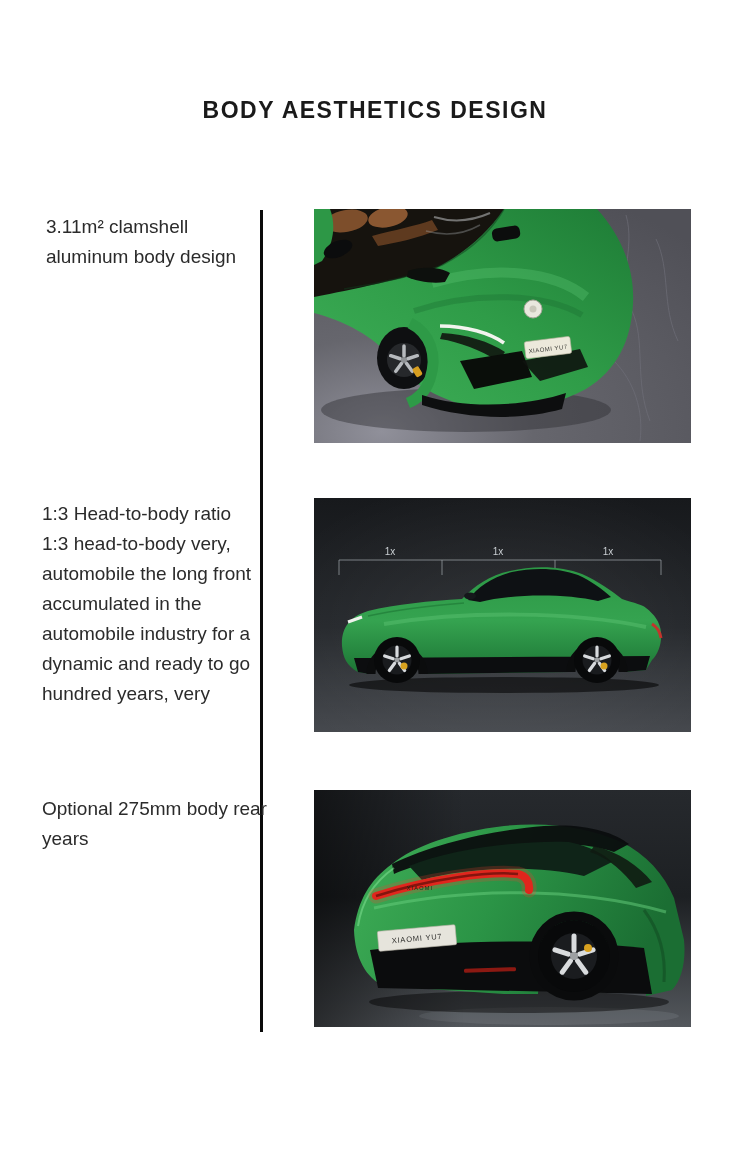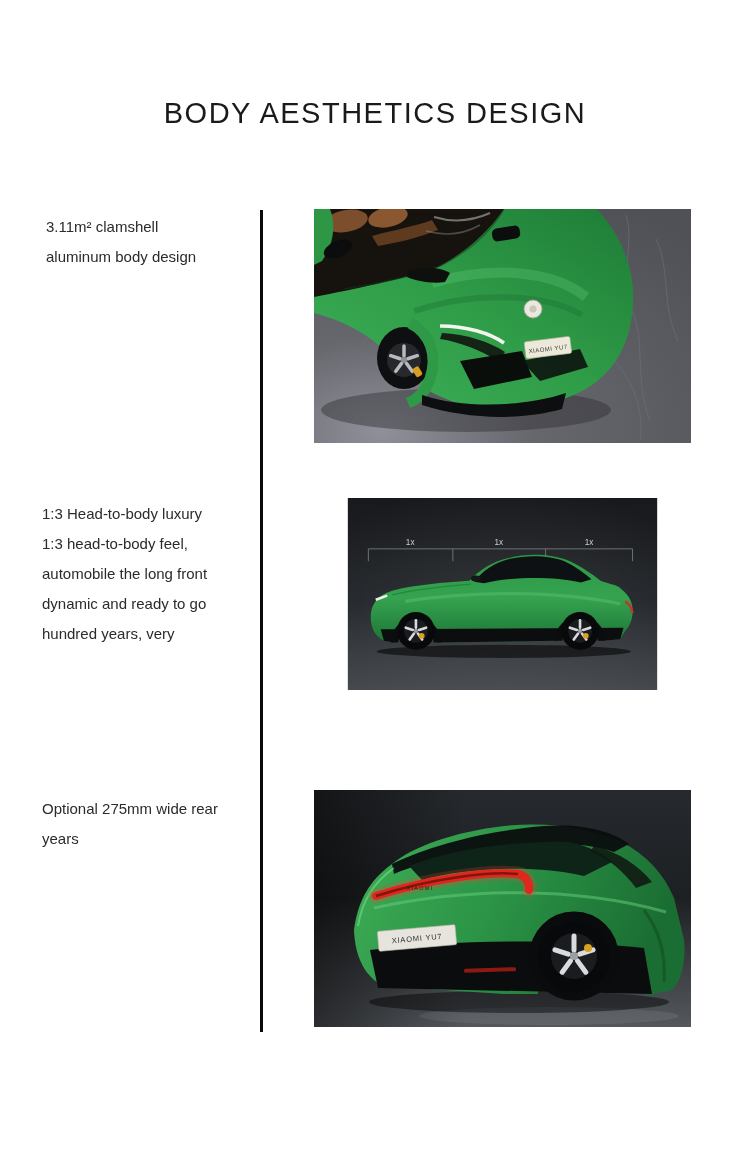--- a/index.html
+++ b/index.html
@@ -3,63 +3,65 @@
 <meta charset="utf-8">
 <style>
   * { margin:0; padding:0; box-sizing:border-box; }
   html,body { background:#ffffff; }
   body {
     width:750px; height:1149px; position:relative; overflow:hidden;
     font-family:"Liberation Sans", sans-serif;
   }
   .page-title {
     position:absolute; top:97px; left:0; width:750px;
-    text-align:center; font-size:29px; font-weight:normal;
+    text-align:center; font-size:23px; font-weight:bold;
     letter-spacing:1.5px; color:#1a1a1a;
   }
   .divider {
     position:absolute; left:260px; top:210px; width:3px; height:822px;
     background:#0a0a0a;
   }
   .textblock {
-    position:absolute; font-size:15px; line-height:30px; color:#2b2b2b;
+    position:absolute; font-size:19px; line-height:30px; color:#2b2b2b;
   }
   #tb1 { left:46px; top:212px; }
   #tb2 { left:42px; top:499px; }
   #tb3 { left:42px; top:794px; }
   .para-gap { height:30px; }
   .img-frame { position:absolute; left:314px; width:377px; }
   #img1 { top:209px; height:234px; }
-  #img2 { top:498px; height:192px; }
+  #img2 { top:498px; height:234px; }
   #img3 { top:790px; height:237px; }
   .img-frame svg { display:block; width:100%; height:100%; }
   svg text { font-family:"Liberation Sans", sans-serif; }
 </style>
 </head>
 <body>
 
 <div class="page-title">BODY AESTHETICS DESIGN</div>
 
 <div class="divider"></div>
 
 <div class="textblock" id="tb1">
   <div>3.11m² clamshell</div>
   <div>aluminum body design</div>
 </div>
 
 <div class="textblock" id="tb2">
-  <div>1:3 Head-to-body luxury</div>
-  <div>1:3 head-to-body feel,</div>
+  <div>1:3 Head-to-body ratio</div>
+  <div>1:3 head-to-body very,</div>
   <div>automobile the long front</div>
+  <div>accumulated in the</div>
+  <div>automobile industry for a</div>
   <div>dynamic and ready to go</div>
   <div>hundred years, very</div>
 </div>
 
 <div class="textblock" id="tb3">
-  <div>Optional 275mm wide rear</div>
+  <div>Optional 275mm body rear</div>
   <div>years</div>
   <div class="para-gap"></div>
 </div>
 
 <div class="img-frame" id="img1">
 <svg viewBox="0 0 377 234">
   <defs>
     <radialGradient id="asph" cx="0.18" cy="0.95" r="1.15">
       <stop offset="0" stop-color="#90909a"></stop>
       <stop offset="0.35" stop-color="#66666d"></stop>

